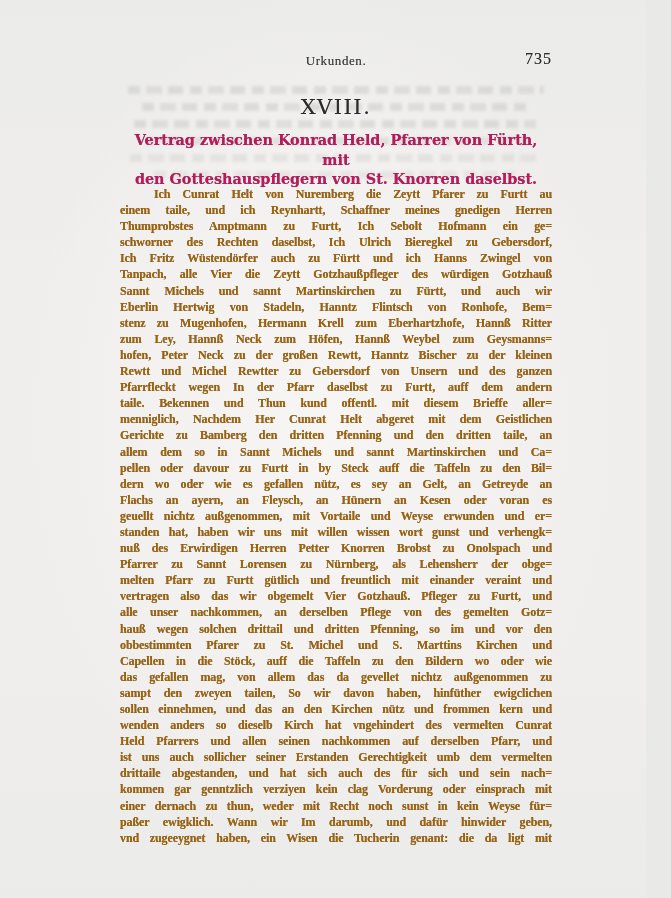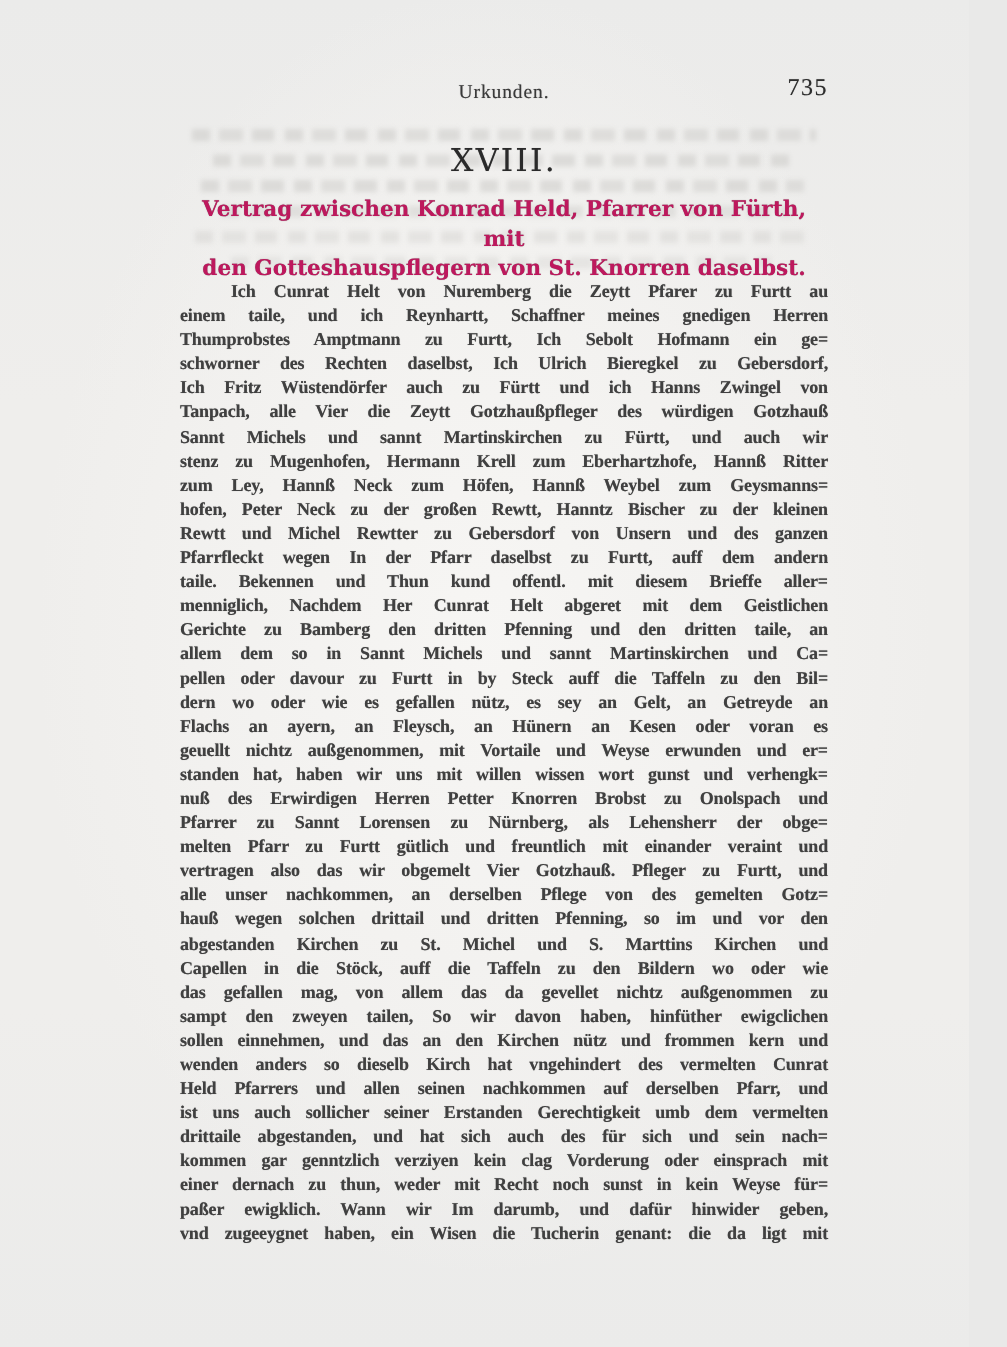--- a/index.html
+++ b/index.html
@@ -50,21 +50,21 @@
   .doc-title{
     position:absolute;top:130px;left:120px;width:432px;text-align:center;
     font-family:"DejaVu Serif", serif;font-weight:bold;font-size:14.4px;
     line-height:19.5px;color:#be185d;
     text-shadow:0 0 .5px rgba(30,30,30,.55);
   }
   .bodytext{
     position:absolute;top:186px;left:120px;width:432px;
     font-family:"Liberation Serif", serif;font-weight:bold;
     font-size:12px;line-height:16.1px;letter-spacing:-.1px;
-    color:#404040;text-shadow:0 0 .45px rgba(30,30,30,.55);
+    color:#a16207;text-shadow:0 0 .45px rgba(30,30,30,.55);
   }
   .bodytext .line{
     text-align:justify;text-align-last:justify;
     min-height:16.1px;
   }
   .bodytext .line.indent{padding-left:34px;}
 </style>
 </head>
 <body>
 
@@ -92,41 +92,42 @@
   </div>
 
   <div class="bodytext">
       <div class="line indent">Ich Cunrat Helt von Nuremberg die Zeytt Pfarer zu Furtt au</div>
       <div class="line">einem taile, und ich Reynhartt, Schaffner meines gnedigen Herren</div>
       <div class="line">Thumprobstes Amptmann zu Furtt, Ich Sebolt Hofmann ein ge=</div>
       <div class="line">schworner des Rechten daselbst, Ich Ulrich Bieregkel zu Gebersdorf,</div>
       <div class="line">Ich Fritz Wüstendörfer auch zu Fürtt und ich Hanns Zwingel von</div>
       <div class="line">Tanpach, alle Vier die Zeytt Gotzhaußpfleger des würdigen Gotzhauß</div>
       <div class="line">Sannt Michels und sannt Martinskirchen zu Fürtt, und auch wir</div>
+      <div class="line">Eberlin Hertwig von Stadeln, Hanntz Flintsch von Ronhofe, Bem=</div>
       <div class="line">stenz zu Mugenhofen, Hermann Krell zum Eberhartzhofe, Hannß Ritter</div>
       <div class="line">zum Ley, Hannß Neck zum Höfen, Hannß Weybel zum Geysmanns=</div>
       <div class="line">hofen, Peter Neck zu der großen Rewtt, Hanntz Bischer zu der kleinen</div>
       <div class="line">Rewtt und Michel Rewtter zu Gebersdorf von Unsern und des ganzen</div>
       <div class="line">Pfarrfleckt wegen In der Pfarr daselbst zu Furtt, auff dem andern</div>
       <div class="line">taile.  Bekennen und Thun kund offentl. mit diesem Brieffe aller=</div>
       <div class="line">menniglich, Nachdem Her Cunrat Helt abgeret mit dem Geistlichen</div>
       <div class="line">Gerichte zu Bamberg den dritten Pfenning und den dritten taile, an</div>
       <div class="line">allem dem so in Sannt Michels und sannt Martinskirchen und Ca=</div>
       <div class="line">pellen oder davour zu Furtt in by Steck auff die Taffeln zu den Bil=</div>
       <div class="line">dern wo oder wie es gefallen nütz, es sey an Gelt, an Getreyde an</div>
       <div class="line">Flachs an ayern, an Fleysch, an Hünern an Kesen oder voran es</div>
       <div class="line">geuellt nichtz außgenommen, mit Vortaile und Weyse erwunden und er=</div>
       <div class="line">standen hat, haben wir uns mit willen wissen wort gunst und verhengk=</div>
       <div class="line">nuß des Erwirdigen Herren Petter Knorren Brobst zu Onolspach und</div>
       <div class="line">Pfarrer zu Sannt Lorensen zu Nürnberg, als Lehensherr der obge=</div>
       <div class="line">melten Pfarr zu Furtt gütlich und freuntlich mit einander veraint und</div>
       <div class="line">vertragen also das wir obgemelt Vier Gotzhauß. Pfleger zu Furtt, und</div>
       <div class="line">alle unser nachkommen, an derselben Pflege von des gemelten Gotz=</div>
       <div class="line">hauß wegen solchen drittail und dritten Pfenning, so im und vor den</div>
-      <div class="line">abgestanden Kirchen zu St. Michel und S. Marttins Kirchen und</div>
+      <div class="line">obbestimmten Pfarer zu St. Michel und S. Marttins Kirchen und</div>
       <div class="line">Capellen in die Stöck, auff die Taffeln zu den Bildern wo oder wie</div>
       <div class="line">das gefallen mag, von allem das da gevellet nichtz außgenommen zu</div>
       <div class="line">sampt den zweyen tailen, So wir davon haben, hinfüther ewigclichen</div>
       <div class="line">sollen einnehmen, und das an den Kirchen nütz und frommen kern und</div>
       <div class="line">wenden anders so dieselb Kirch hat vngehindert des vermelten Cunrat</div>
       <div class="line">Held Pfarrers und allen seinen nachkommen auf derselben Pfarr, und</div>
       <div class="line">ist uns auch sollicher seiner Erstanden Gerechtigkeit umb dem vermelten</div>
       <div class="line">drittaile abgestanden, und hat sich auch des für sich und sein nach=</div>
       <div class="line">kommen gar genntzlich verziyen kein clag Vorderung oder einsprach mit</div>
       <div class="line">einer dernach zu thun, weder mit Recht noch sunst in kein Weyse für=</div>

